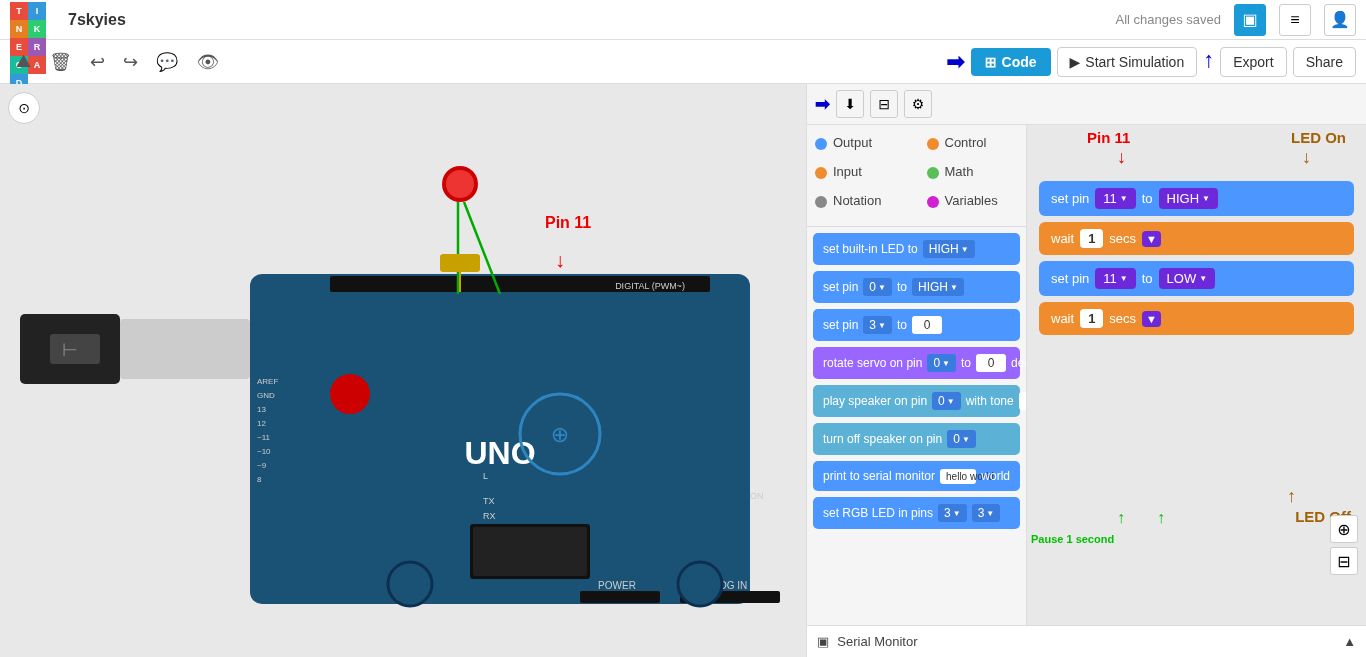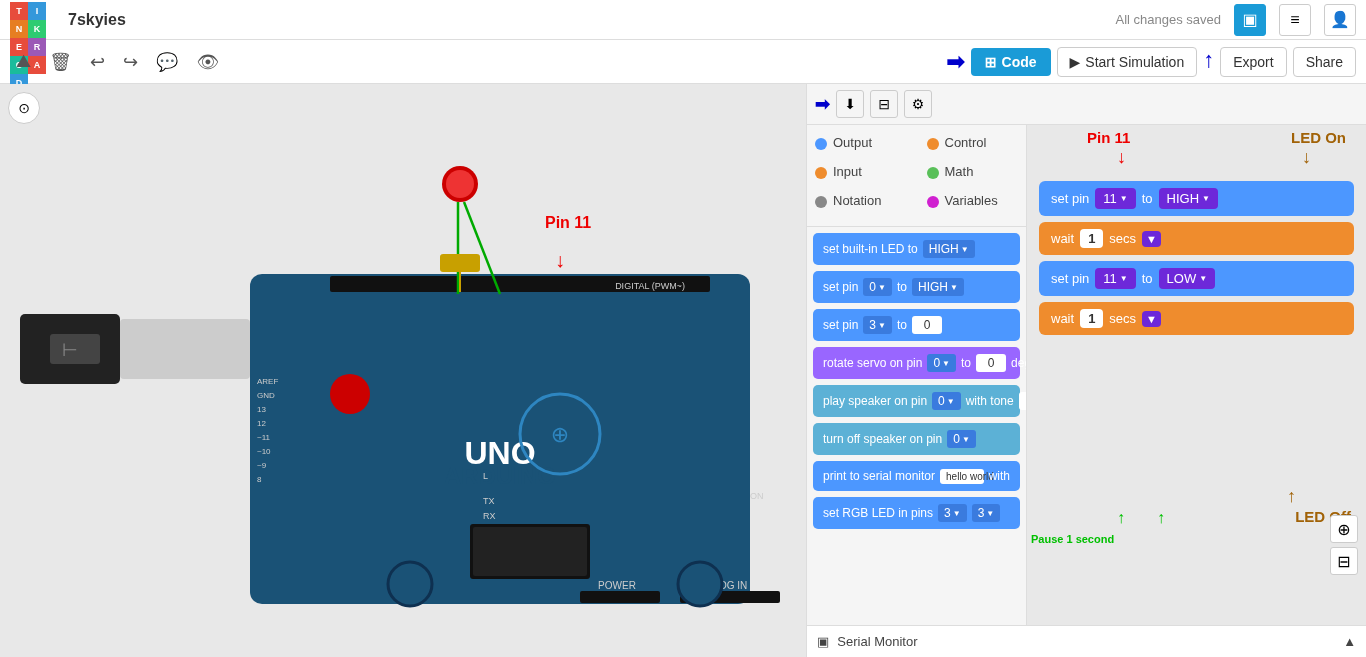--- a/index.html
+++ b/index.html
@@ -291,21 +291,21 @@
             <span>with tone</span>
             <span class="block-value">60</span>
           </div>
           <div class="code-block block-teal">
             <span>turn off speaker on pin</span>
             <span class="block-dropdown">0 <span class="dropdown-arrow">▼</span></span>
           </div>
           <div class="code-block block-blue">
             <span>print to serial monitor</span>
             <span class="block-value" style="font-size:10px;">hello world</span>
-            <span>with</span>
+            <span>world</span>
           </div>
           <div class="code-block block-blue">
             <span>set RGB LED in pins</span>
             <span class="block-dropdown">3 <span class="dropdown-arrow">▼</span></span>
             <span class="block-dropdown">3 <span class="dropdown-arrow">▼</span></span>
           </div>
         </div>
       </div>
 
       <div id="code-panel" style="position:relative; flex:1; padding:16px 12px; background:#e8e8e8; overflow:hidden;">

